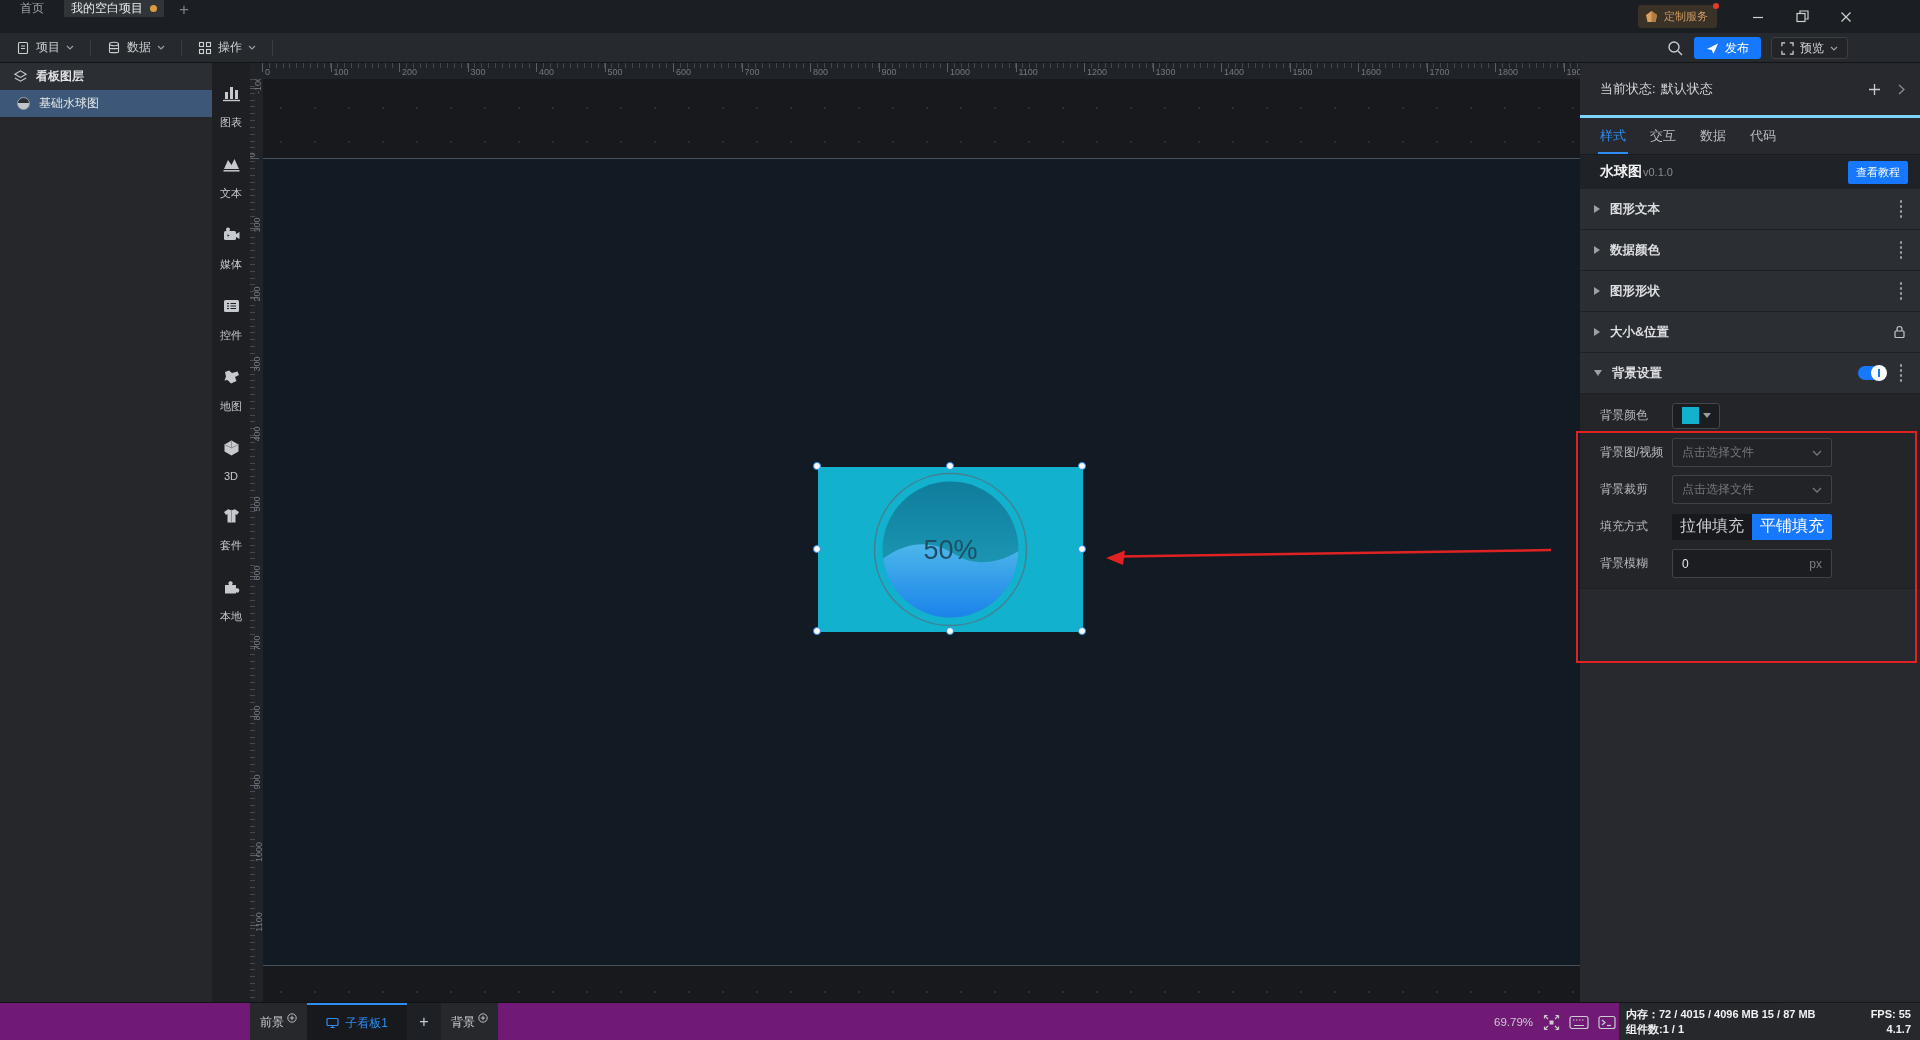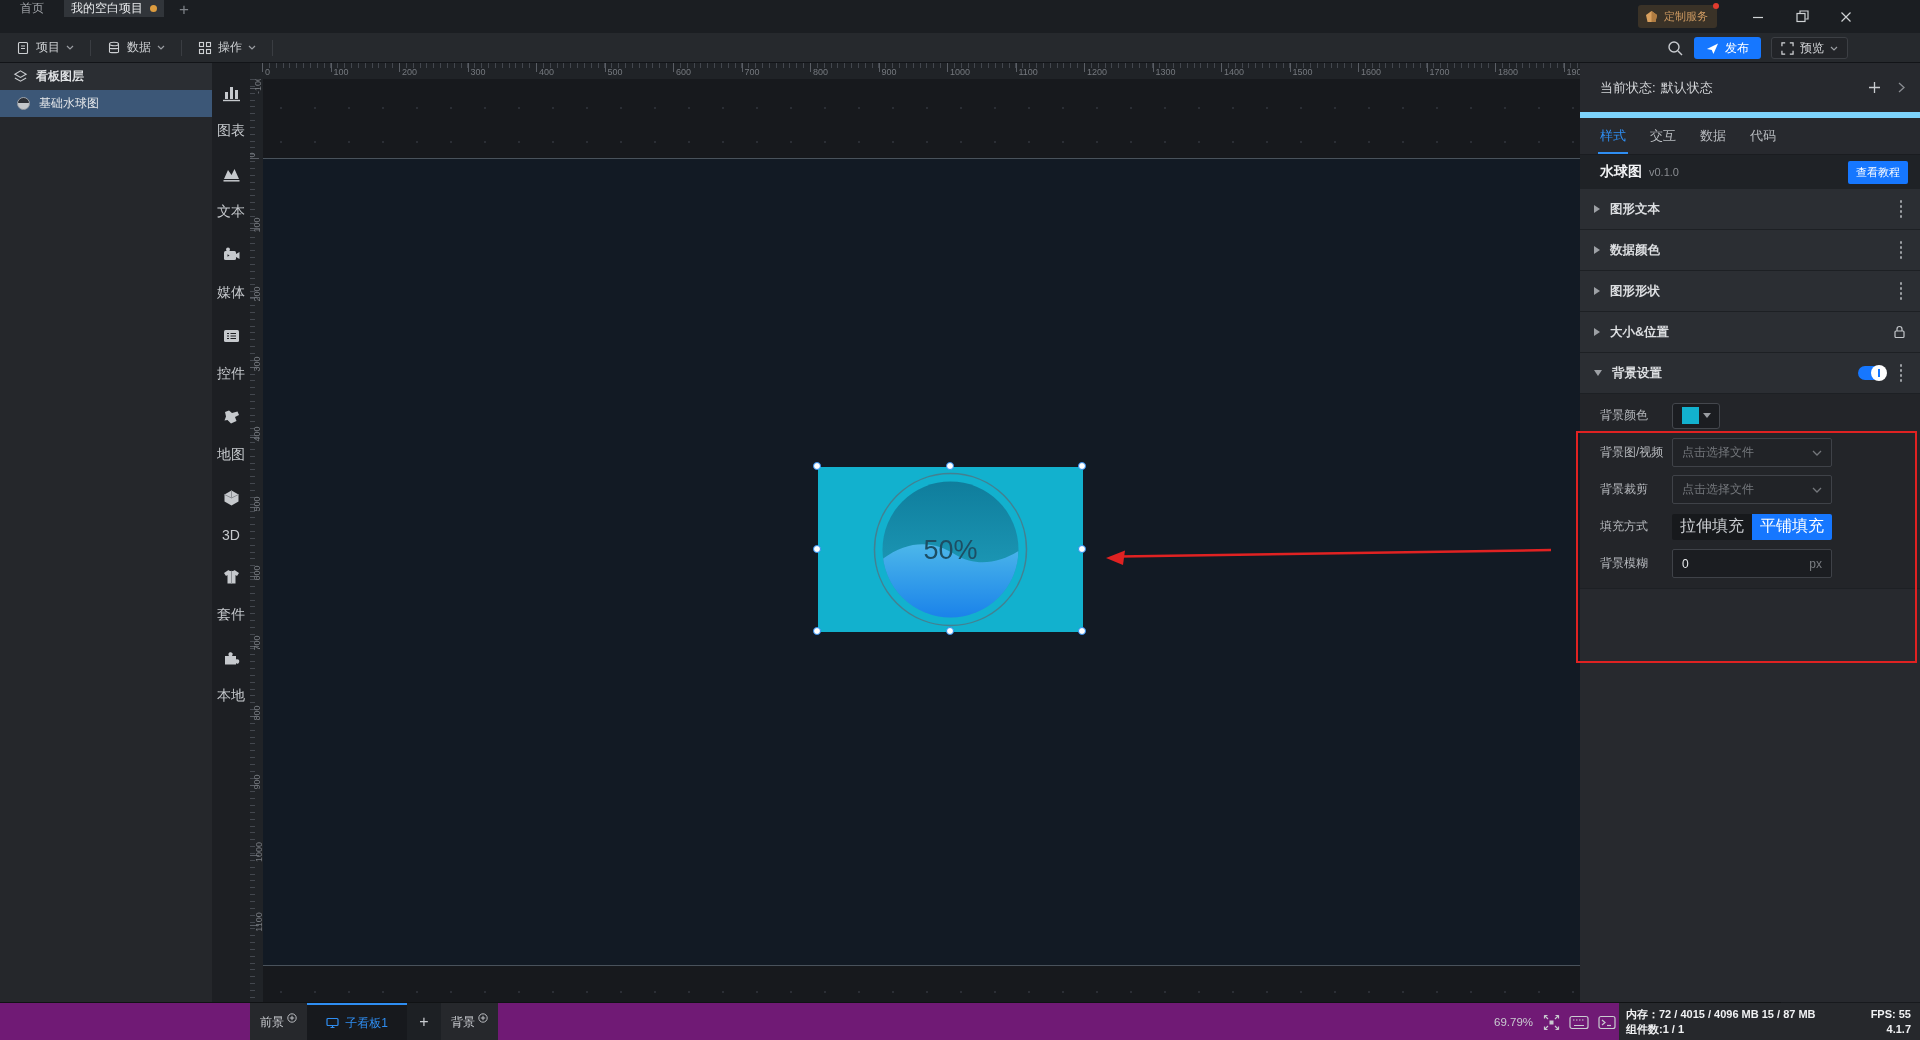--- a/index.html
+++ b/index.html
@@ -28,21 +28,21 @@
 
   
   .layers { position:absolute; left:0; top:63px; width:212px; height:939px; background:#25272b; }
   .layers-header { height:27px; display:flex; align-items:center; gap:8px; padding-left:13px; color:#e0e2e5; font-weight:bold; background:#2b2e33; }
   .layer-item { height:27px; display:flex; align-items:center; gap:9px; padding-left:17px; color:#e8eaec; }
   .layer-item.selected { background:#3c5777; }
   .ball-ic { width:13px; height:13px; border-radius:50%; background:linear-gradient(#2c2f35 46%, #c3c6ca 46%); border:1px solid #9da1a6; }
 
   
   .library { position:absolute; left:212px; top:63px; width:38px; height:939px; background:#1d1f23; display:flex; flex-direction:column; align-items:center; padding-top:21px; gap:25px; }
-  .lib-item { display:flex; flex-direction:column; align-items:center; gap:20px; color:#c6c9cd; font-size:14px; }
+  .lib-item { display:flex; flex-direction:column; align-items:center; gap:13px; color:#c6c9cd; font-size:11px; }
   .lib-item svg { display:block; }
 
   
   .canvas { position:absolute; left:250px; top:63px; width:1330px; height:939px; background:#17191d; overflow:hidden; }
   .canvas .dots { position:absolute; left:0; top:16px; right:0; bottom:0;
       background-image:radial-gradient(#2b2e35 1.2px, transparent 1.3px); background-size:34px 34px; background-position:14px 12px; }
   .ruler-h { position:absolute; left:0; top:0; width:100%; height:16px; background:#202327; z-index:5; }
   .ruler-h::before { content:""; position:absolute; left:12px; top:0; right:0; height:5px;
       background:repeating-linear-gradient(90deg, #43474e 0 1px, transparent 1px 6.85px); }
   .rh-tick { position:absolute; top:0; }
@@ -58,27 +58,27 @@
   .edge-h-top { position:absolute; left:0; top:95px; width:100%; height:1px; background:#49525b; }
   .edge-h-bottom { position:absolute; left:0; top:902px; width:100%; height:1px; background:#49525b; }
   .edge-v-left { position:absolute; left:12px; top:16px; width:1px; height:923px; background:#49525b; }
 
   
   .widget { position:absolute; left:568px; top:404px; width:265px; height:165px; background:#12b1ce; z-index:6; }
   .handle { position:absolute; width:8px; height:8px; border-radius:50%; background:#fff; border:1.5px solid #2f8ef2; z-index:7; }
 
   
   .rpanel { position:absolute; left:1580px; top:63px; width:340px; height:939px; background:#27292e; display:flex; flex-direction:column; }
-  .state-row { height:55px; display:flex; align-items:center; padding:0 14px 0 20px; border-bottom:6px solid #7dd3fc; color:#d3d5d8; font-size:13px; gap:5px; }
+  .state-row { height:55px; display:flex; align-items:center; padding:0 14px 0 20px; border-bottom:3px solid #7dd3fc; color:#d3d5d8; font-size:13px; gap:5px; }
   .state-row .grow { flex:1; }
   .tabs-row { height:37px; display:flex; align-items:center; gap:24px; padding-left:20px; border-bottom:1px solid #1a1c20; }
   .rtab { color:#b9bcc0; font-size:13px; height:100%; display:flex; align-items:center; position:relative; }
   .rtab.active { color:#2f8ef2; }
   .rtab.active::after { content:""; position:absolute; left:-2px; right:-2px; bottom:0; height:2px; background:#2f8ef2; }
-  .comp-row { height:34px; background:#1f2226; display:flex; align-items:center; padding:0 12px 0 20px; gap:7px; }
+  .comp-row { height:34px; background:#1f2226; display:flex; align-items:center; padding:0 12px 0 20px; gap:1px; }
   .comp-name { color:#f2f3f5; font-size:14px; font-weight:bold; }
   .comp-ver { color:#8a8d92; font-size:11px; }
   .btn-tutorial { margin-left:auto; background:#1677ff; color:#fff; font-size:11px; padding:4px 8px; border-radius:2px; }
   .section { height:41px; background:#2b2e33; border-bottom:1px solid #1d2024; display:flex; align-items:center; padding:0 14px 0 14px; gap:10px; }
   .section .label { color:#dcdee1; font-weight:bold; font-size:12.5px; }
   .section.dim .label { color:#73767b; }
   .section .grow { flex:1; }
   .caret-r { width:0; height:0; border-left:6px solid #9da0a5; border-top:4px solid transparent; border-bottom:4px solid transparent; }
   .caret-d { width:0; height:0; border-top:6px solid #9da0a5; border-left:4px solid transparent; border-right:4px solid transparent; }
   .dots4 { display:flex; flex-direction:column; gap:2.5px; align-items:center; padding:0 4px; }

